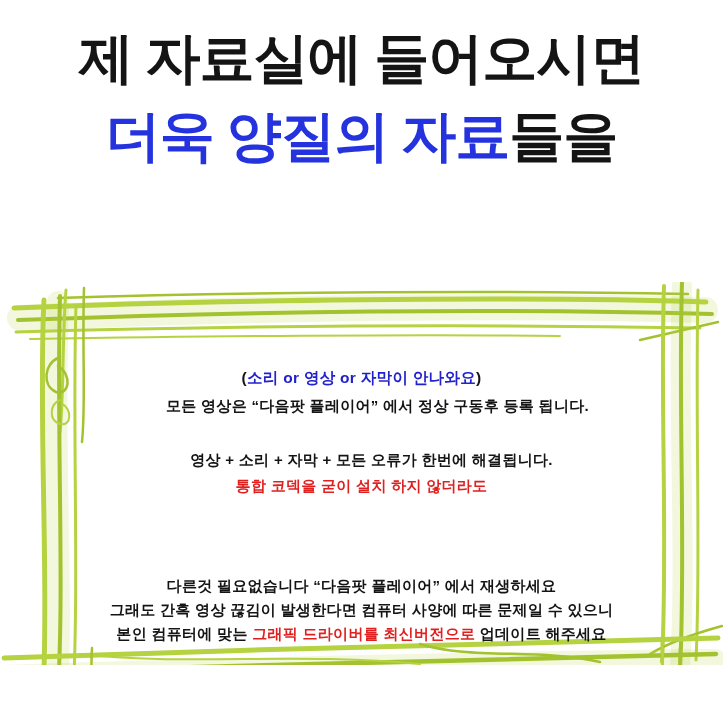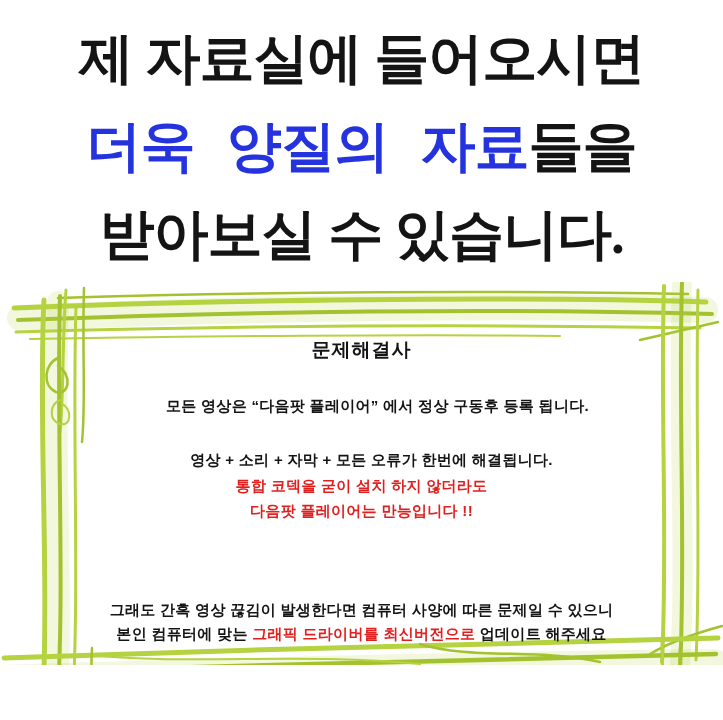--- a/index.html
+++ b/index.html
@@ -19,21 +19,21 @@
   }
   
   .intro-line{
     position:absolute;left:0;width:723px;text-align:center;
     font-family:"Liberation Serif","DejaVu Serif",serif;
     font-weight:700;font-size:55px;letter-spacing:-1px;
     color:var(--ink-black);white-space:nowrap;
   }
   .intro-line .hl{color:var(--calligraphy-blue);}
   #intro1{top:22px;}
-  #intro2{top:110px;font-family:Liberation Mono, monospace;}
+  #intro2{top:100px;}
   #intro3{top:198px;}
   
   .frame-svg{position:absolute;left:0;top:282px;width:723px;height:438px;}
   .frame-svg path{fill:none;stroke-linecap:round;}
   .g1{stroke:var(--frame-green);}
   .g2{stroke:var(--frame-green-dark);}
   .gfill{stroke:var(--frame-green);opacity:0.18;}
   
   .box-line{
     position:absolute;left:0;width:723px;text-align:center;
@@ -59,21 +59,20 @@
 </style>
 </head>
 <body>
 
 <div class="canvas">
 
   <div class="intro-line" id="intro1">제 자료실에 들어오시면</div>
   <div class="intro-line" id="intro2">
     <span class="hl">더욱 양질의 자료</span><span>들을</span>
   </div>
-  <div class="intro-line" id="intro3">받아보실 수 있습니다.</div>
 
   <svg class="frame-svg" viewBox="0 0 723 438" aria-hidden="true">
 
     <path class="gfill" stroke-width="26" d="M20,36 C240,26 500,22 705,28"></path>
     <path class="g1" stroke-width="5" d="M14,26 C200,18 520,14 706,20"></path>
     <path class="g2" stroke-width="4" d="M18,38 C240,30 500,26 712,32"></path>
     <path class="g1" stroke-width="3" d="M16,50 C230,44 480,42 700,46"></path>
     <path class="g2" stroke-width="2.5" d="M58,16 C260,10 500,8 688,12"></path>
     <path class="g1" stroke-width="2" d="M30,57 C220,54 430,52 560,54"></path>
     <path class="g2" stroke-width="2.5" d="M640,58 L718,40"></path>
@@ -101,25 +100,27 @@
     <path class="g2" stroke-width="4.5" d="M0,418 C240,412 500,406 718,404"></path>
     <path class="g1" stroke-width="3.5" d="M8,430 C260,426 520,422 706,420"></path>
     <path class="g2" stroke-width="2.5" d="M420,362 C470,378 540,366 600,380"></path>
     <path class="g1" stroke-width="2" d="M80,372 C180,384 300,370 420,382"></path>
 
     <path class="g2" stroke-width="2.5" d="M92,366 C90,395 94,420 90,436"></path>
     <path class="g1" stroke-width="3" d="M662,360 C664,390 660,420 664,436"></path>
     <path class="g2" stroke-width="2.5" d="M680,366 L678,436"></path>
   </svg>
 
-  <div class="box-line box-title" id="bx-title">문제해결사</div>
 
+  <div class="box-line box-heading" id="bx-h1">
+    <span class="paren">(</span><span>소리 or 영상 or 자막이 안나와요</span><span class="paren">)</span>
+  </div>
   <div class="box-line" id="bx-a1">모든 영상은  “다음팟 플레이어”  에서 정상 구동후 등록 됩니다.</div>
   <div class="box-line" id="bx-a3">영상 + 소리 + 자막 + 모든 오류가 한번에 해결됩니다.</div>
   <div class="box-line box-red" id="bx-r1">통합 코덱을 굳이 설치 하지 않더라도</div>
-  <div class="box-line box-red" id="bx-r2">다음팟 플레이어는 만능입니다 !!</div>
 
+  <div class="box-line" id="bx-b1">다른것 필요없습니다  “다음팟 플레이어”  에서 재생하세요</div>
   <div class="box-line" id="bx-b2">그래도 간혹 영상 끊김이 발생한다면 컴퓨터 사양에 따른 문제일 수 있으니</div>
   <div class="box-line" id="bx-b3">
     <span>본인 컴퓨터에 맞는 </span><span class="red-inline">그래픽 드라이버를 최신버전으로</span><span> 업데이트 해주세요</span>
   </div>
 
 </div>
 
 </body></html>

